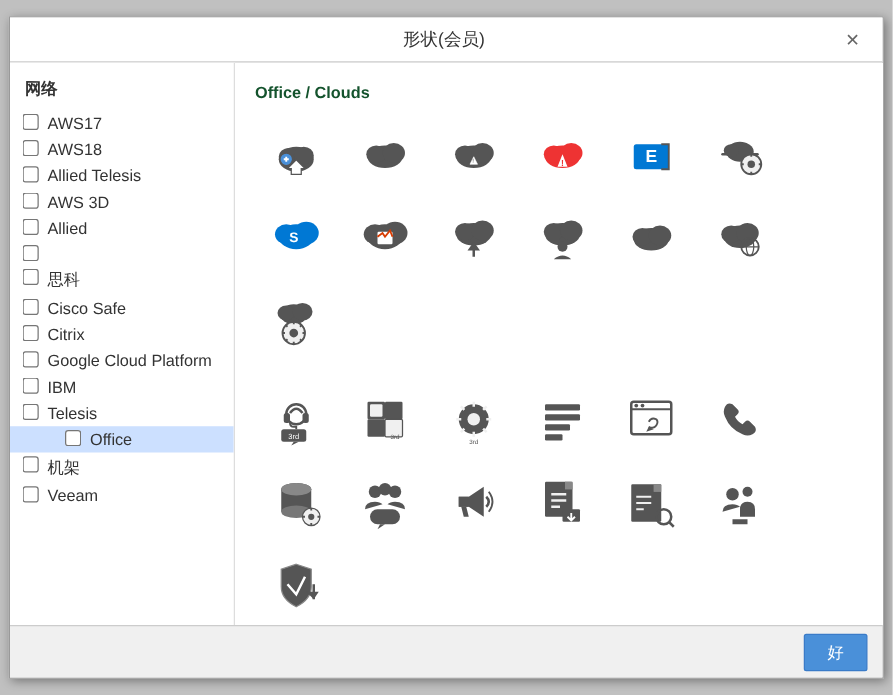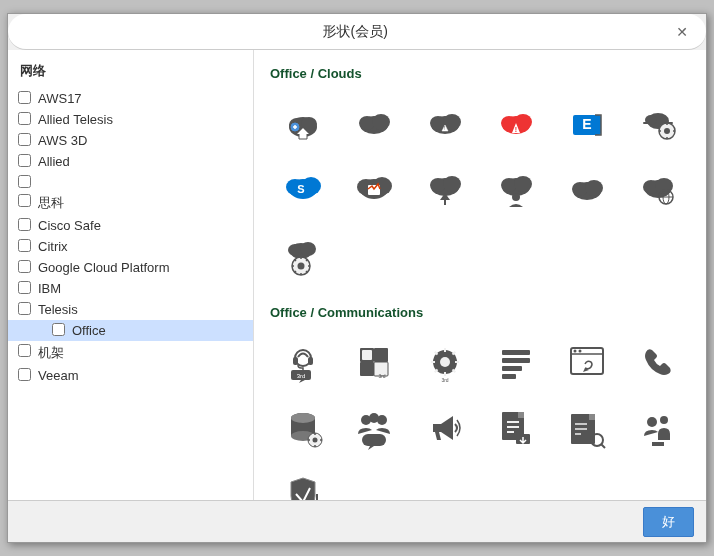--- a/index.html
+++ b/index.html
@@ -23,21 +23,20 @@
       flex-direction: column;
     }
     .title-bar {
       background: #fff;
       border-bottom: 1px solid #ccc;
       padding: 8px 12px;
       display: flex;
       align-items: center;
       justify-content: space-between;
       height: 36px;
-      border-radius: 18px;
     }
     .title-text {
       font-size: 14px;
       color: #333;
       flex: 1;
       text-align: center;
     }
     .close-btn {
       cursor: pointer;
       font-size: 14px;
@@ -45,21 +44,21 @@
       background: none;
       border: none;
       padding: 2px 6px;
     }
     .dialog-body {
       display: flex;
       flex: 1;
       overflow: hidden;
     }
     .sidebar {
-      width: 246px;
+      width: 180px;
       background: #fff;
       border-right: 1px solid #ddd;
       overflow-y: auto;
       padding: 8px 0;
     }
     .sidebar-header {
       padding: 4px 12px 8px 12px;
       font-weight: bold;
       font-size: 13px;
       color: #333;
@@ -160,20 +159,24 @@
 
     <div class="sidebar">
       <div class="sidebar-header">网络</div>
       <div id="sidebar-items-container">
           <div class="sidebar-item">
             <input type="checkbox" style="">
             <label>AWS17</label>
           </div>
           <div class="sidebar-item">
             <input type="checkbox" style="">
+            <label>AWS18</label>
+          </div>
+          <div class="sidebar-item">
+            <input type="checkbox" style="">
             <label>Allied Telesis</label>
           </div>
           <div class="sidebar-item">
             <input type="checkbox" style="">
             <label>AWS 3D</label>
           </div>
           <div class="sidebar-item">
             <input type="checkbox" style="">
             <label>Allied</label>
           </div>
@@ -348,21 +351,20 @@
             <ellipse cx="14" cy="17" rx="7" ry="6" fill="#555"></ellipse>
             <ellipse cx="27" cy="16" rx="8" ry="7" fill="#555"></ellipse>
             <circle cx="20" cy="33" r="9" fill="#f0f0f0" stroke="#555" stroke-width="1.5"></circle>
             <circle cx="20" cy="33" r="3.5" fill="#555"></circle>
             <path d="M20 24 L20 26 M20 40 L20 42 M11 33 L13 33 M27 33 L29 33 M13.5 26.5 L15 28 M25 38 L26.5 39.5 M13.5 39.5 L15 38 M25 28 L26.5 26.5" stroke="#555" stroke-width="1.5"></path>
           </svg>
         </div>
 
       </div>
 
-      <div class="section-title">Office / Communications</div>
       <div class="icon-grid">
 
         <div class="icon-cell">
           <svg viewBox="0 0 44 44" fill="none">
             <circle cx="22" cy="18" r="8" fill="none" stroke="#555" stroke-width="2"></circle>
             <rect x="12" y="17" width="5" height="8" rx="2" fill="#555"></rect>
             <rect x="27" y="17" width="5" height="8" rx="2" fill="#555"></rect>
             <path d="M17 17 Q22 10 27 17" fill="none" stroke="#555" stroke-width="2"></path>
             <path d="M17 25 Q17 28 20 28 L22 28 L22 30" fill="none" stroke="#555" stroke-width="1.5"></path>
             <rect x="10" y="30" width="20" height="10" rx="2" fill="#555"></rect>

